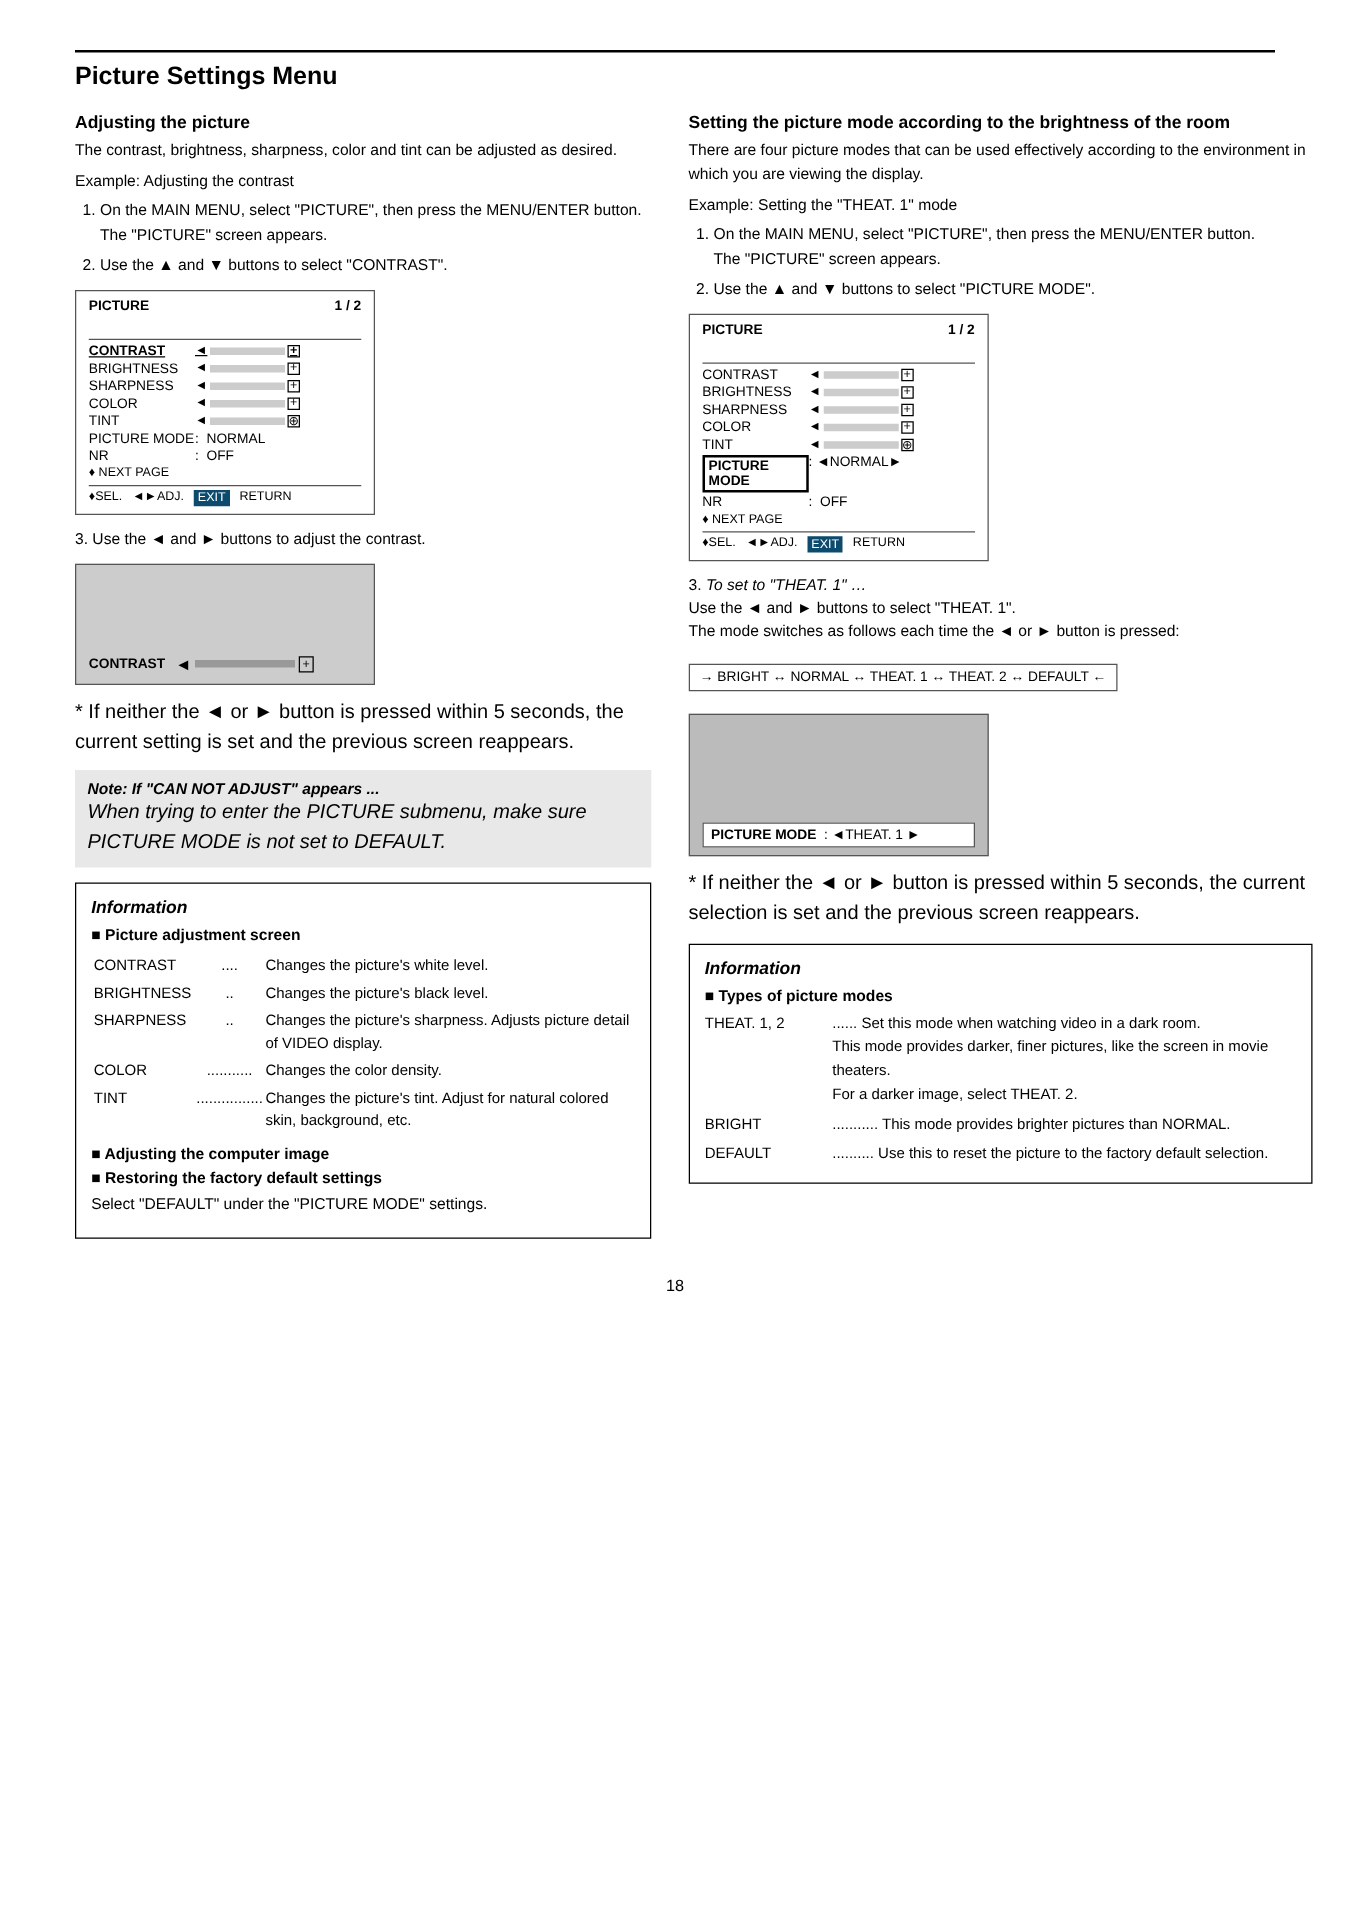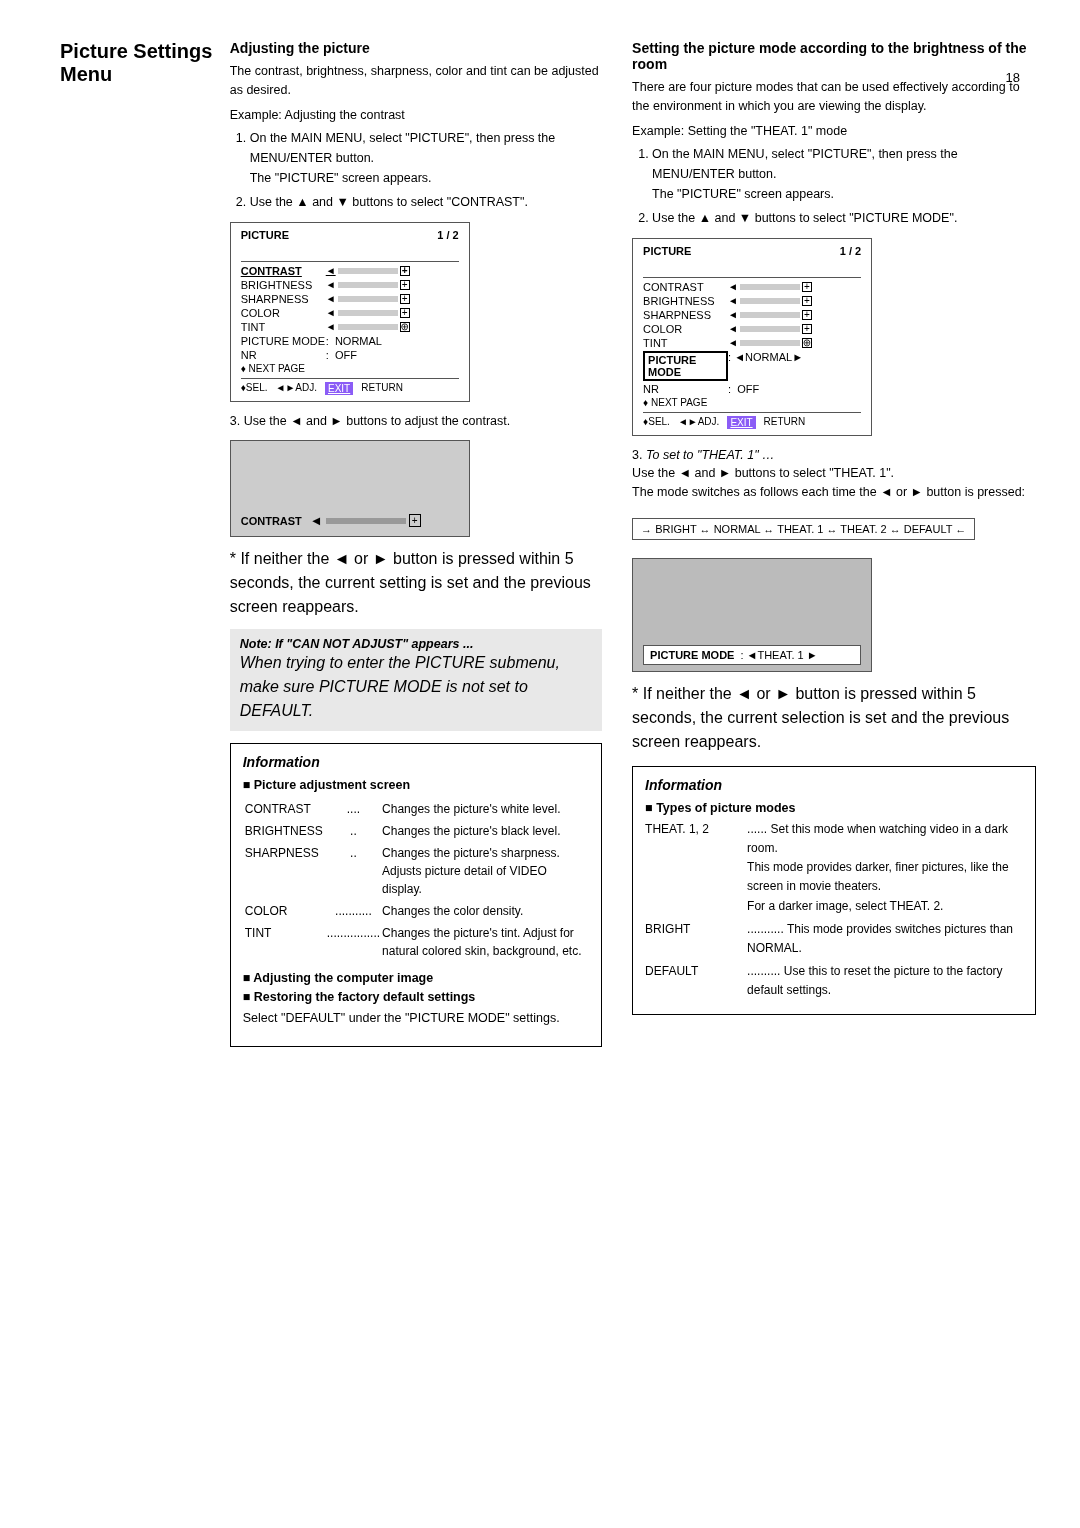--- a/index.html
+++ b/index.html
@@ -7,21 +7,21 @@
       font-family: Arial, Helvetica, sans-serif;
       font-size: 13px;
       background: #fff;
       color: #000;
       width: 1080px;
       min-height: 1528px;
       padding: 40px 60px;
     }
     .page-container {
       display: flex;
-      flex-direction: row;
+      flex-direction: column;
       width: 100%;
     }
     .top-border {
       border-top: 2px solid #000;
       margin-bottom: 8px;
     }
     .page-title {
       font-family: Arial Black, Arial, sans-serif;
       font-size: 20px;
       font-weight: 900;
@@ -133,25 +133,24 @@
     }
     .menu-footer {
       display: flex;
       gap: 8px;
       font-size: 10px;
       margin-top: 4px;
       border-top: 1px solid #555;
       padding-top: 3px;
     }
     .exit-btn {
-      background: #8b5cf6;
+      background: #0c4a6e;
       color: #fff;
       padding: 1px 3px;
       font-size: 10px;
-      text-decoration: underline;
     }
     .contrast-screenshot {
       border: 1px solid #555;
       padding: 8px 10px;
       margin: 10px 0;
       width: 240px;
       background: #ccc;
     }
     .contrast-bottom {
       display: flex;
@@ -533,25 +532,25 @@
       <div class="info-box">
         <div class="info-box-title">Information</div>
         <div class="info-section-title">Types of picture modes</div>
         <div class="right-info-table">
           <div class="right-info-row">
             <div class="right-term">THEAT. 1, 2</div>
             <div class="right-desc">...... Set this mode when watching video in a dark room.<br>This mode provides darker, finer pictures, like the screen in movie theaters.<br>For a darker image, select THEAT. 2.</div>
           </div>
           <div class="right-info-row">
             <div class="right-term">BRIGHT</div>
-            <div class="right-desc">........... This mode provides switches pictures than NORMAL.</div>
+            <div class="right-desc">........... This mode provides brighter pictures than NORMAL.</div>
           </div>
           <div class="right-info-row">
             <div class="right-term">DEFAULT</div>
-            <div class="right-desc">.......... Use this to reset the picture to the factory default settings.</div>
+            <div class="right-desc">.......... Use this to reset the picture to the factory default selection.</div>
           </div>
         </div>
       </div>
 
     </div>
   </div>
 
   <div class="page-number">18</div>
 </div>
 

